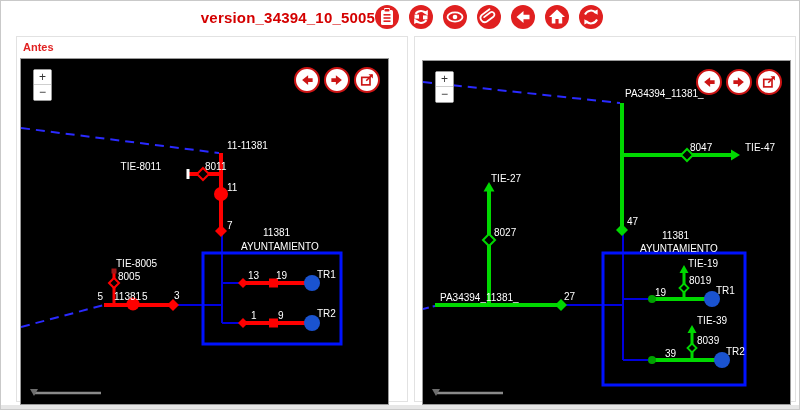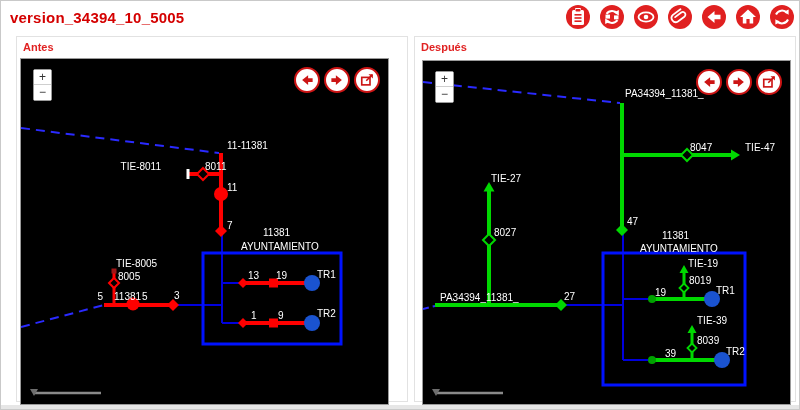--- a/index.html
+++ b/index.html
@@ -7,21 +7,21 @@
     width:800px;height:410px;
     background:#e6e6e6;
     font-family:"Liberation Sans", sans-serif;
     overflow:hidden;position:relative;
   }
   .frame{position:absolute;inset:0;border:1px solid #c9c9c9;pointer-events:none;}
   
   .header{
     position:absolute;left:0;top:0;width:800px;height:36px;
     background:#ffffff;border-bottom:2px solid #d0d0d0;
-    display:flex;align-items:center;justify-content:space-between;
+    display:flex;align-items:center;justify-content:center;
     box-sizing:border-box;padding:0 4px 0 10px;
   }
   .title{color:#d40000;font-size:15px;font-weight:bold;letter-spacing:.2px;}
   .toolbar{display:flex;gap:10px;align-items:center;margin-right:2px;}
   .tbtn{
     width:24px;height:24px;border-radius:50%;background:#e02020;
     display:flex;align-items:center;justify-content:center;
     border:none;padding:0;cursor:pointer;
   }
   .tbtn svg{display:block;}
@@ -205,21 +205,20 @@
       </svg>
 
       <svg class="slider" width="80" height="12" viewBox="0 0 80 12">
         <line x1="4" y1="6" x2="72" y2="6" stroke="#8a8a8a" stroke-width="2.5"></line>
         <path d="M1 2 L9 2 L5 9 Z" fill="#6e6e6e"></path>
       </svg>
     </div>
   </div>
 
   <div class="card card-despues">
-    <div class="panel-label">Después</div>
     <div class="map map-despues">
 
       <div class="zoomctl">
         <button>+</button>
         <button>−</button>
       </div>
 
       <div class="mapnav">
         <button class="navbtn">
           <svg width="18" height="18" viewBox="0 0 24 24">

